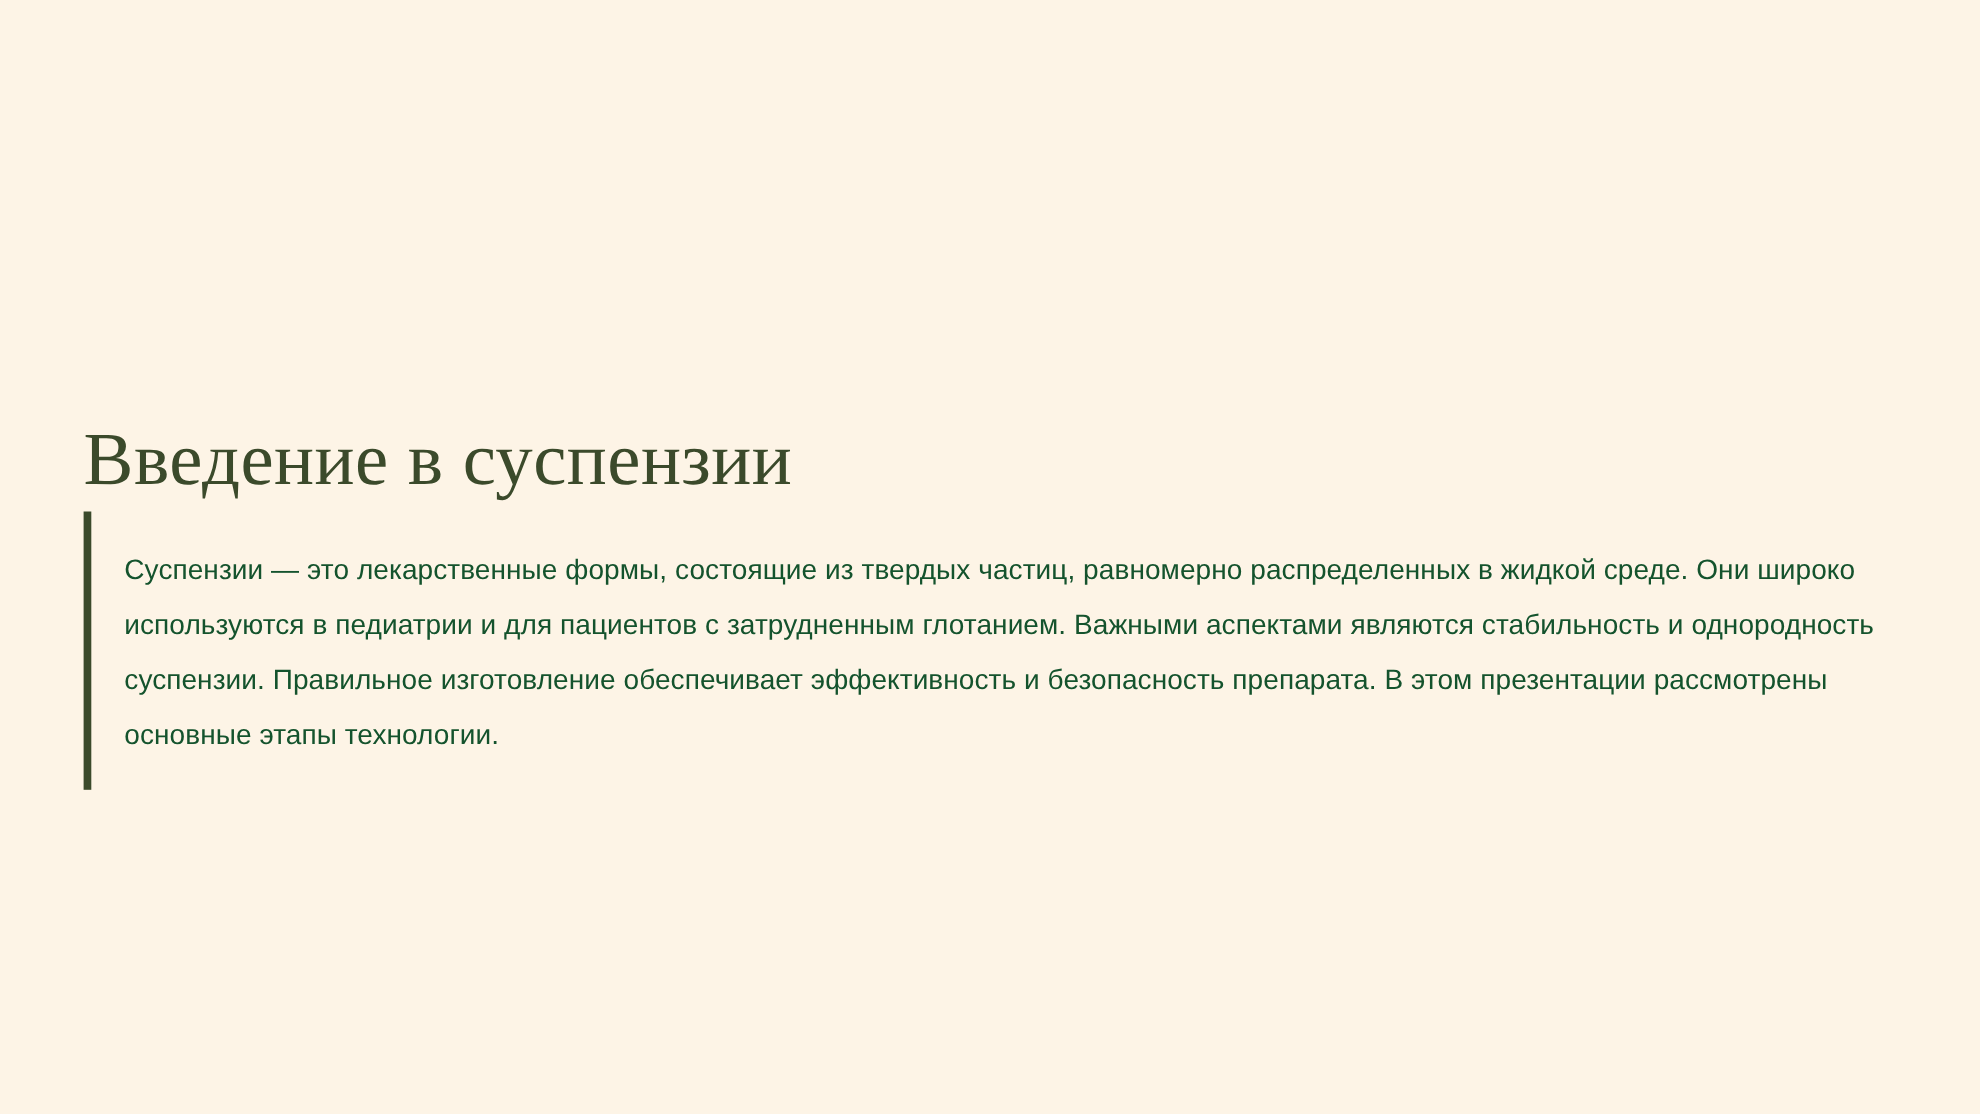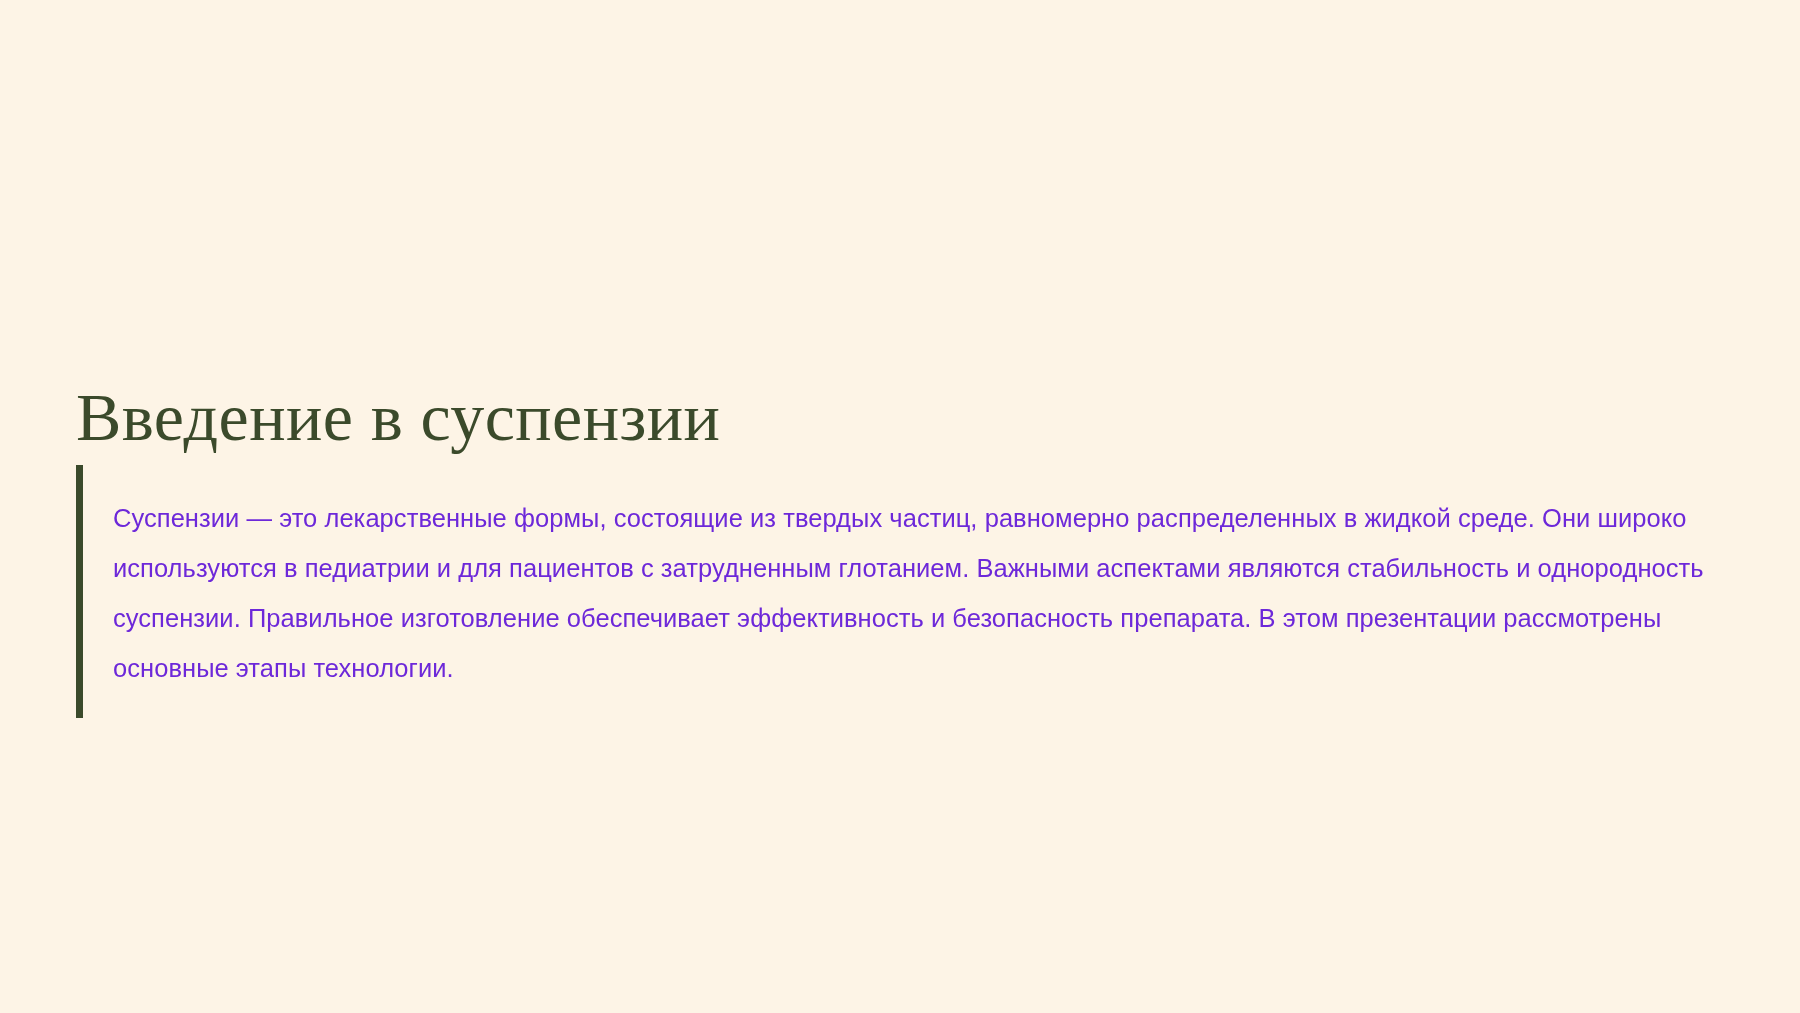--- a/index.html
+++ b/index.html
@@ -49,21 +49,21 @@
     min-height: 203px;
     background: #3B4A2B;
     flex: 0 0 7px;
   }
 
   .body-text {
     margin-left: 30px;
     font-family: "Liberation Sans", "DejaVu Sans", sans-serif;
     font-size: 25.5px;
     line-height: 50px;
-    color: #6d28d9;
+    color: #14532d;
     font-weight: 400;
     max-width: 1600px;
     text-align: left;
     padding-top: 2px;
     letter-spacing: 0.05px;
   }
 </style>
 </head>
 <body>
 

